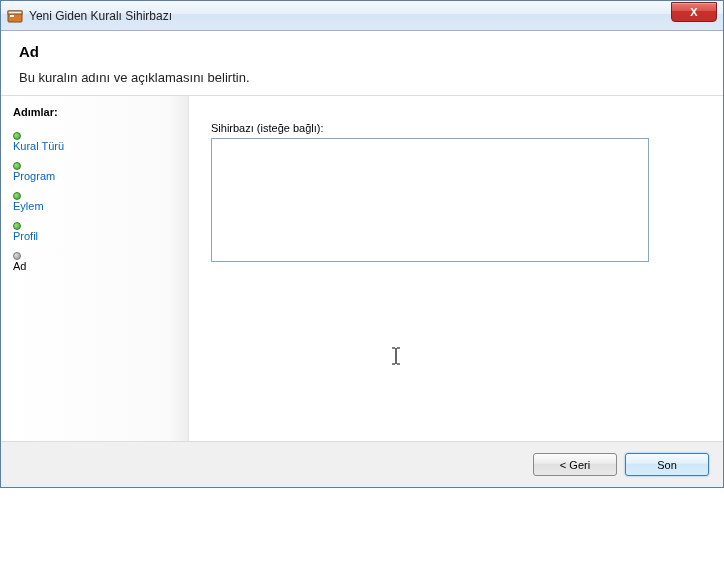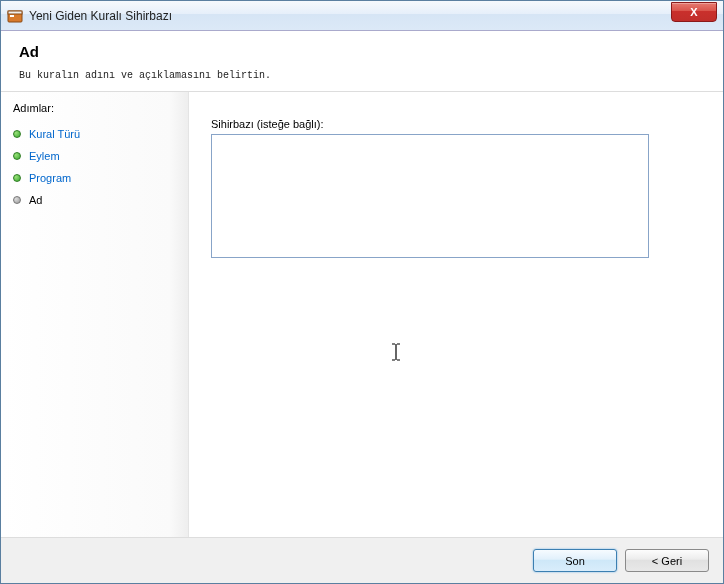--- a/index.html
+++ b/index.html
@@ -1,19 +1,19 @@
 <!DOCTYPE html>
 <html><head>
 <meta charset="utf-8">
 <style>
 * { box-sizing: border-box; margin: 0; padding: 0; }
 body { font-family: "Segoe UI", Tahoma, sans-serif; font-size: 11px; background: #fff; }
 
 .window {
-  width: 724px; height: 584px;
+  width: 724px; height: 488px;
   border: 1px solid #5a7fa0;
   background: #fff;
   display: flex; flex-direction: column;
   position: relative;
 }
 
 .titlebar {
   height: 30px;
   background: linear-gradient(to bottom, #f5f9fd 0%, #e6effa 45%, #d6e5f5 46%, #dce9f7 100%);
   border-bottom: 1px solid #aac;
@@ -35,38 +35,39 @@
   margin-top: -8px; margin-right: 2px;
   cursor: pointer;
   box-shadow: inset 0 1px 0 rgba(255,255,255,.3);
 }
 
 .header {
   padding: 12px 18px 10px 18px;
   border-bottom: 1px solid #ddd;
 }
 .header h1 { font-size: 15px; font-weight: bold; color: #000; margin-bottom: 10px; }
-.header p { font-size: 10px; color: #222; font-family: Liberation Mono, monospace; }
+.header p { font-size: 13px; color: #222; }
 
 .body {
   flex: 1; display: flex; min-height: 0;
   background: #fff;
 }
 
 .sidebar {
   width: 188px;
   background: linear-gradient(to right, #fff 0%, #fafafa 90%, #eee 100%);
   border-right: 1px solid #e4e4e4;
   padding: 10px 12px;
 }
-.sidebar .steps-title { font-weight: normal; font-size: 11px; margin-bottom: 10px; color: #000; }
+.sidebar .steps-title { font-weight: bold; font-size: 11px; margin-bottom: 10px; color: #000; }
 .step {
-  display: flex; align-items: center;
+  display: flex; 
   padding: 4px 0; margin-bottom: 2px;
   cursor: pointer;
+  flex-direction: column;
 }
 .step .bullet {
   width: 8px; height: 8px; border-radius: 50%;
   margin-right: 8px; flex-shrink: 0;
 }
 .step .bullet.done { background: radial-gradient(circle at 30% 30%, #9be27a, #3aa931); border: 1px solid #2e7d23; }
 .step .bullet.current { background: radial-gradient(circle at 30% 30%, #ddd, #999); border: 1px solid #777; }
 .step a { color: #0066cc; text-decoration: none; font-size: 11px; }
 .step.current a { color: #000; }
 
@@ -147,25 +148,29 @@
 
     <div class="sidebar">
       <div class="steps-title">Adımlar:</div>
 
       <div class="step">
         <span class="bullet done"></span>
         <a>Kural Türü</a>
       </div>
       <div class="step">
         <span class="bullet done"></span>
+        <a>Program</a>
+      </div>
+      <div class="step">
+        <span class="bullet done"></span>
         <a>Eylem</a>
       </div>
       <div class="step">
         <span class="bullet done"></span>
-        <a>Program</a>
+        <a>Profil</a>
       </div>
       <div class="step current">
         <span class="bullet current"></span>
         <a>Ad</a>
       </div>
     </div>
 
     <div class="content">
       <div class="field-group desc">
         <label class="lbl">Sihirbazı (isteğe bağlı):</label>
@@ -174,17 +179,17 @@
       <div class="ibeam">
         <svg width="14" height="20" viewBox="0 0 14 20">
           <path d="M3 2h3M8 2h3M7 2v16M3 18h3M8 18h3" stroke="#000" stroke-width="1.2" fill="none"></path>
         </svg>
       </div>
     </div>
 
   </div>
 
   <div class="footer">
+    <button class="btn">&lt; Geri</button>
     <button class="btn default">Son</button>
-    <button class="btn">&lt; Geri</button>
   </div>
 
 </div>
 
 </body></html>

